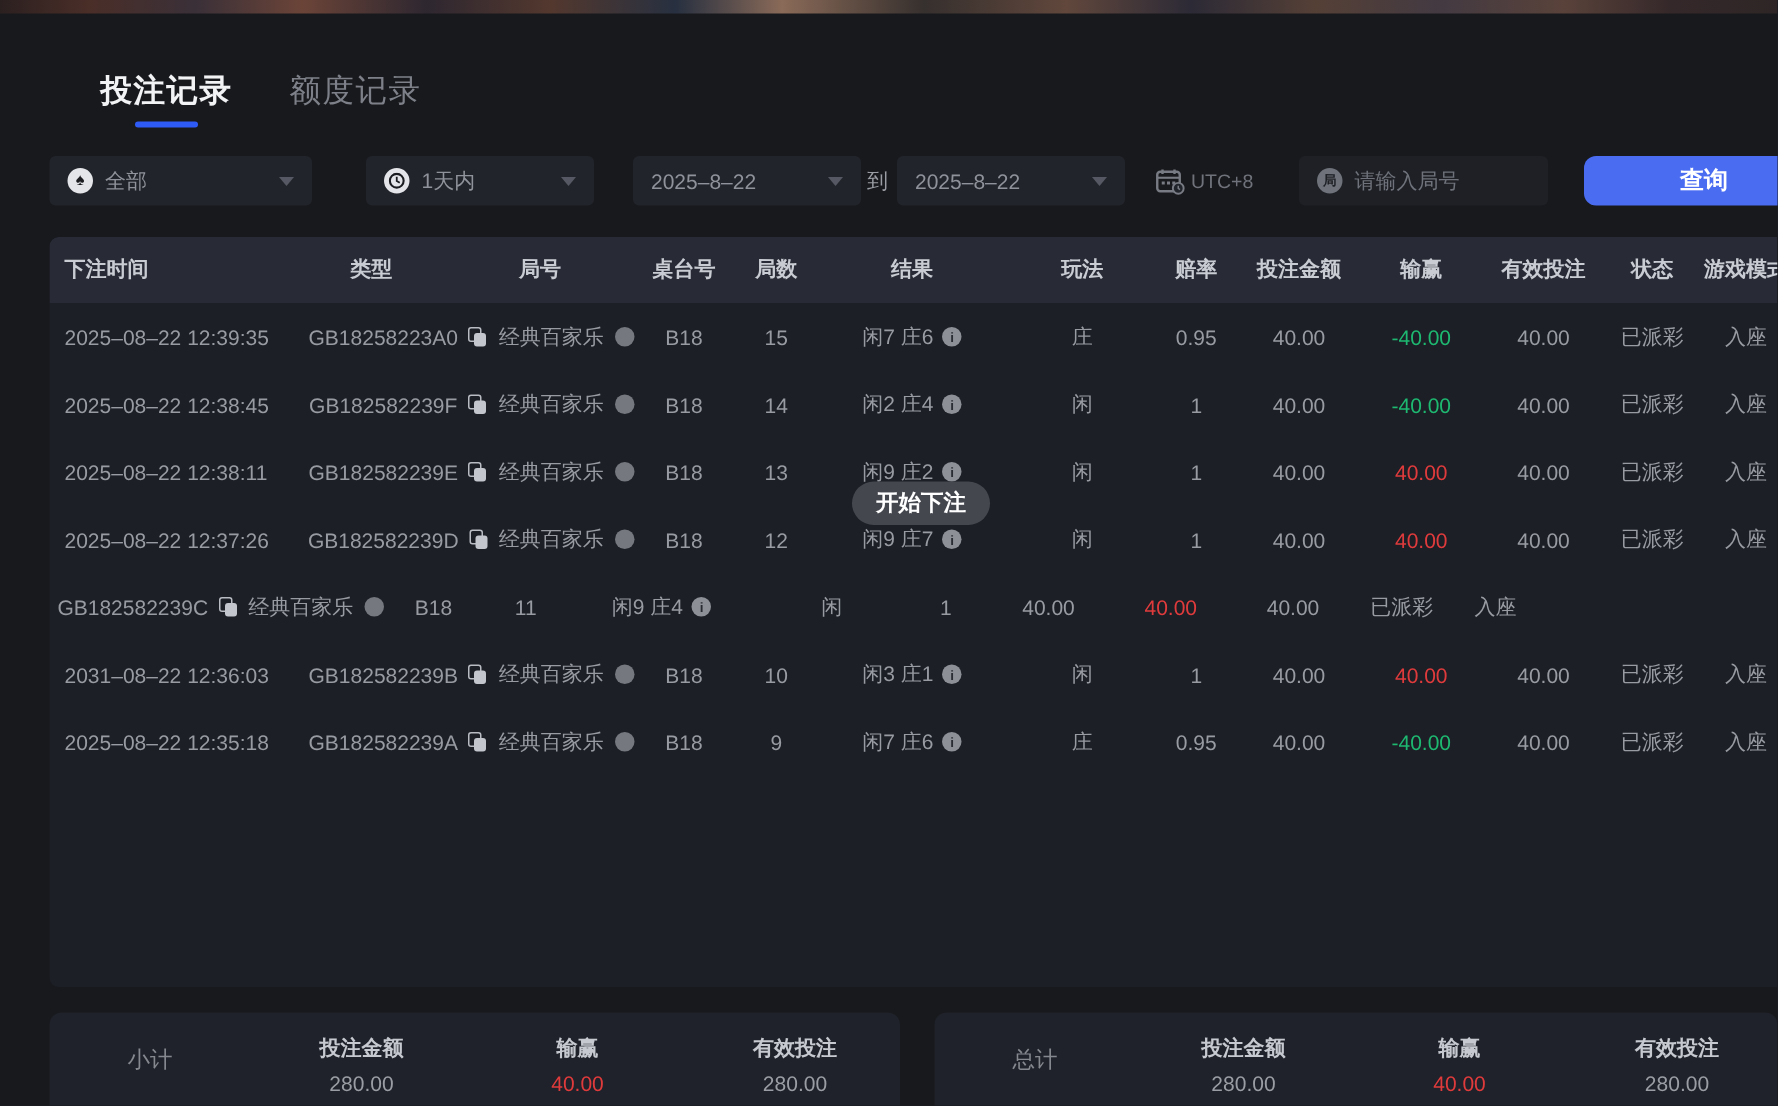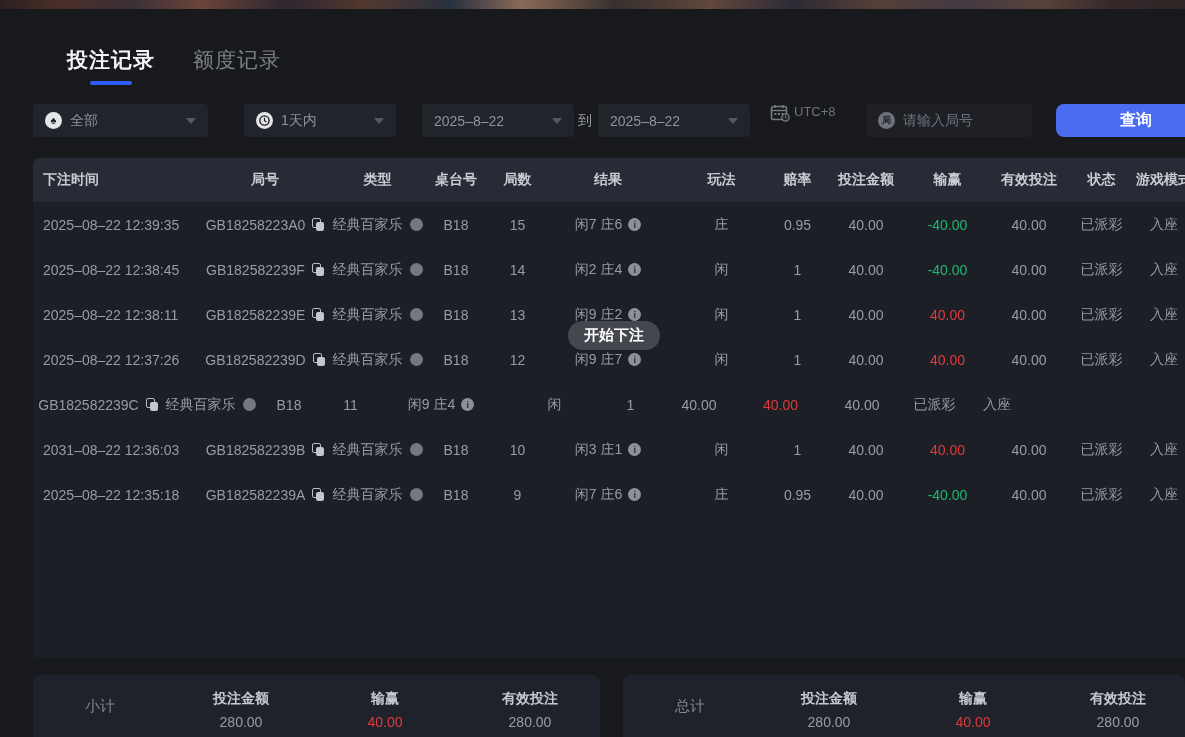--- a/index.html
+++ b/index.html
@@ -35,21 +35,21 @@
   .chev{width:0;height:0;border-left:5px solid transparent;border-right:5px solid transparent;
     border-top:6px solid #565963;margin-left:auto;}
   .circ-ic{
     width:17px;height:17px;border-radius:50%;background:#e3e5e9;color:#1b1c20;
     display:inline-flex;align-items:center;justify-content:center;
     font-size:11px;line-height:17px;margin-right:8px;flex:none;
   }
   .circ-ic.dark{background:#6f727a;color:#1e2026;font-size:9px;font-weight:700;}
   .to-label{position:absolute;top:104px;left:578px;height:33px;line-height:33px;
     font-size:14px;color:#9a9da4;}
-  .utc{position:absolute;top:104px;left:770px;height:33px;display:flex;
+  .utc{position:absolute;top:104px;left:770px;height:33px;display:flex;align-items:center;
     font-size:13px;color:#6f727a;gap:4px;}
   .btn-query{
     position:absolute;top:104px;left:1056px;width:160px;height:33px;
     background:#4a6cf1;border:none;border-radius:8px;color:#fff;
     font-size:16px;font-weight:700;font-family:inherit;cursor:pointer;
   }
   
   .table-wrap{
     position:absolute;left:33px;top:158px;width:1152px;height:500px;
     background:#1c1f26;border-radius:6px 0 0 6px;overflow:hidden;
@@ -152,22 +152,22 @@
 <div class="inp" style="left:866px;width:166px;">
   <span class="circ-ic dark">局</span>
   <span>请输入局号</span>
 </div>
 
 <button class="btn-query">查询</button>
 
 <div class="table-wrap">
   <div class="thead">
     <div class="th c1">下注时间</div>
+    <div class="th c3">类型</div>
     <div class="th c2">局号</div>
-    <div class="th c3">类型</div>
     <div class="th c4">桌台号</div>
     <div class="th c5">局数</div>
     <div class="th c6">结果</div>
     <div class="th c7">玩法</div>
     <div class="th c8">赔率</div>
     <div class="th c9">投注金额</div>
     <div class="th c10">输赢</div>
     <div class="th c11">有效投注</div>
     <div class="th c12">状态</div>
     <div class="th c13">游戏模式</div>

